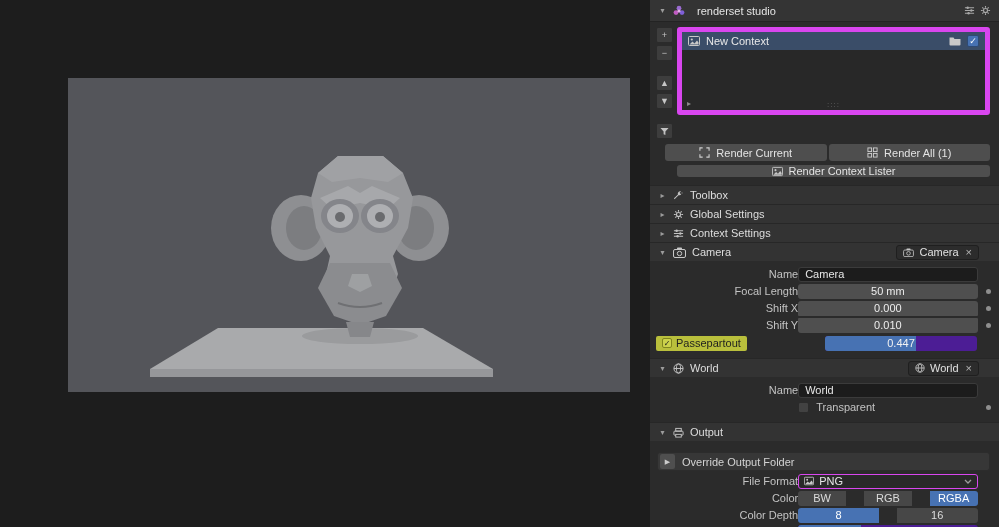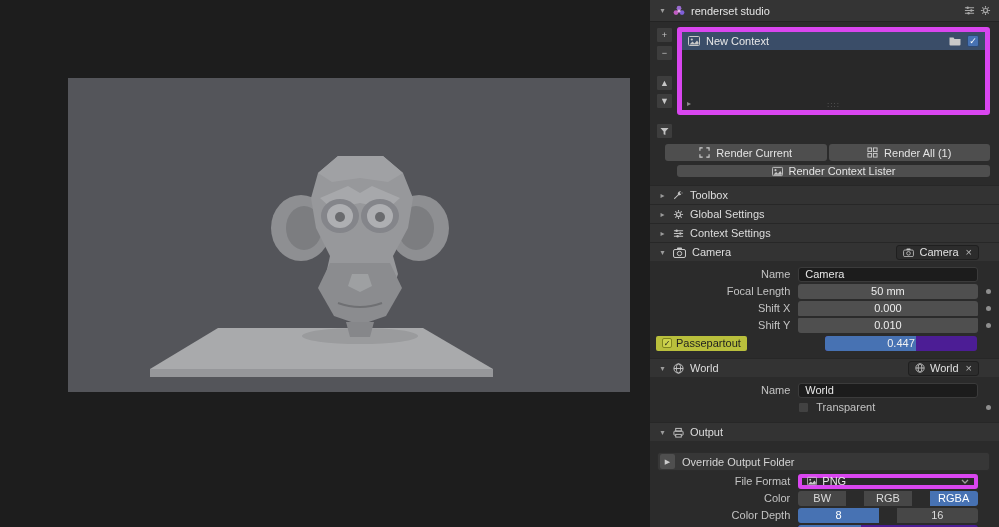--- a/index.html
+++ b/index.html
@@ -22,21 +22,21 @@
   
   .panel {
     position:absolute; left:650px; top:0; width:349px; height:527px;
     background:#2b2b2b; display:flex; flex-direction:column;
   }
   .p-header {
     height:22px; flex:0 0 22px; background:#343434; border-bottom:1px solid #232323;
     display:flex; align-items:center; gap:6px; padding:0 8px;
   }
   .arrow { color:#9c9c9c; font-size:8px; width:9px; text-align:center; }
-  .p-title { color:#e4e4e4; }
+  .p-title { color:#e4e4e4;margin-left:6px; }
   .spacer { flex:1; }
   .hdr-icons { display:flex; gap:5px; align-items:center; }
 
   
   .list-zone { display:flex; gap:4px; padding:5px 9px 0 6px; }
   .side-tools { display:flex; flex-direction:column; gap:2px; width:17px; }
   .tool-btn {
     height:16px; background:#3d3d3d; border:1px solid #2b2b2b; border-radius:2px;
     color:#c6c6c6; font-size:9px; display:flex; align-items:center; justify-content:center;
   }
@@ -75,21 +75,21 @@
   .data-picker {
     display:flex; align-items:center; gap:5px; height:15px;
     background:#2c2c2c; border:1px solid #1f1f1f; border-radius:3px;
     padding:0 6px; margin-right:12px; color:#e0e0e0;
   }
   .close-x { color:#b5b5b5; font-size:11px; margin-left:2px; }
 
   
   .props { padding:4px 0 6px 0; }
   .prow { display:flex; align-items:center; height:16px; margin:1px 0; }
-  .plabel { width:152px; text-align:right; padding-right:8px; color:#c3c3c3; }
+  .plabel { width:152px; text-align:right; color:#c3c3c3; }
   .pfield { width:184px; display:flex; align-items:center; }
   .decor { width:22px; display:flex; justify-content:center; align-items:center; }
   .dot { width:5px; height:5px; border-radius:50%; background:#8f8f8f; }
 
   .input {
     flex:1; height:15px; background:#1c1c1c; border:1px solid #3b3b3b; border-radius:3px;
     display:flex; align-items:center; padding:0 6px; color:#e6e6e6;
   }
   .valwidget {
     flex:1; height:15px; background:#4f4f4f; border-radius:3px;
@@ -126,21 +126,21 @@
   
   .override-box {
     margin:7px 9px 2px 7px; height:19px; background:#373737; border:1px solid #2c2c2c;
     border-radius:3px; display:flex; align-items:center; gap:7px; padding:2px;
   }
   .exp-btn {
     width:15px; height:15px; background:#4f4f4f; border-radius:2px;
     display:flex; align-items:center; justify-content:center; color:#cccccc; font-size:7px;
   }
   .dropdown {
-    flex:1; height:15px; background:#292929; border:4px solid #d946ef; border-radius:3px;
+    flex:1; height:15px; background:#292929; border:1px solid #d946ef; border-radius:3px;
     display:flex; align-items:center; gap:5px; padding:0 5px; color:#e6e6e6;
   }
   .seg { flex:1; display:flex; gap:18px; }
   .seg-btn {
     flex:1; height:15px; background:#474747; display:flex; align-items:center;
     justify-content:center; color:#dcdcdc;
   }
   .seg-btn:first-child { border-radius:3px 0 0 3px; }
   .seg-btn:last-child { border-radius:0 3px 3px 0; }
   .seg-btn.selected { background:#4772b3; color:#ffffff; }

